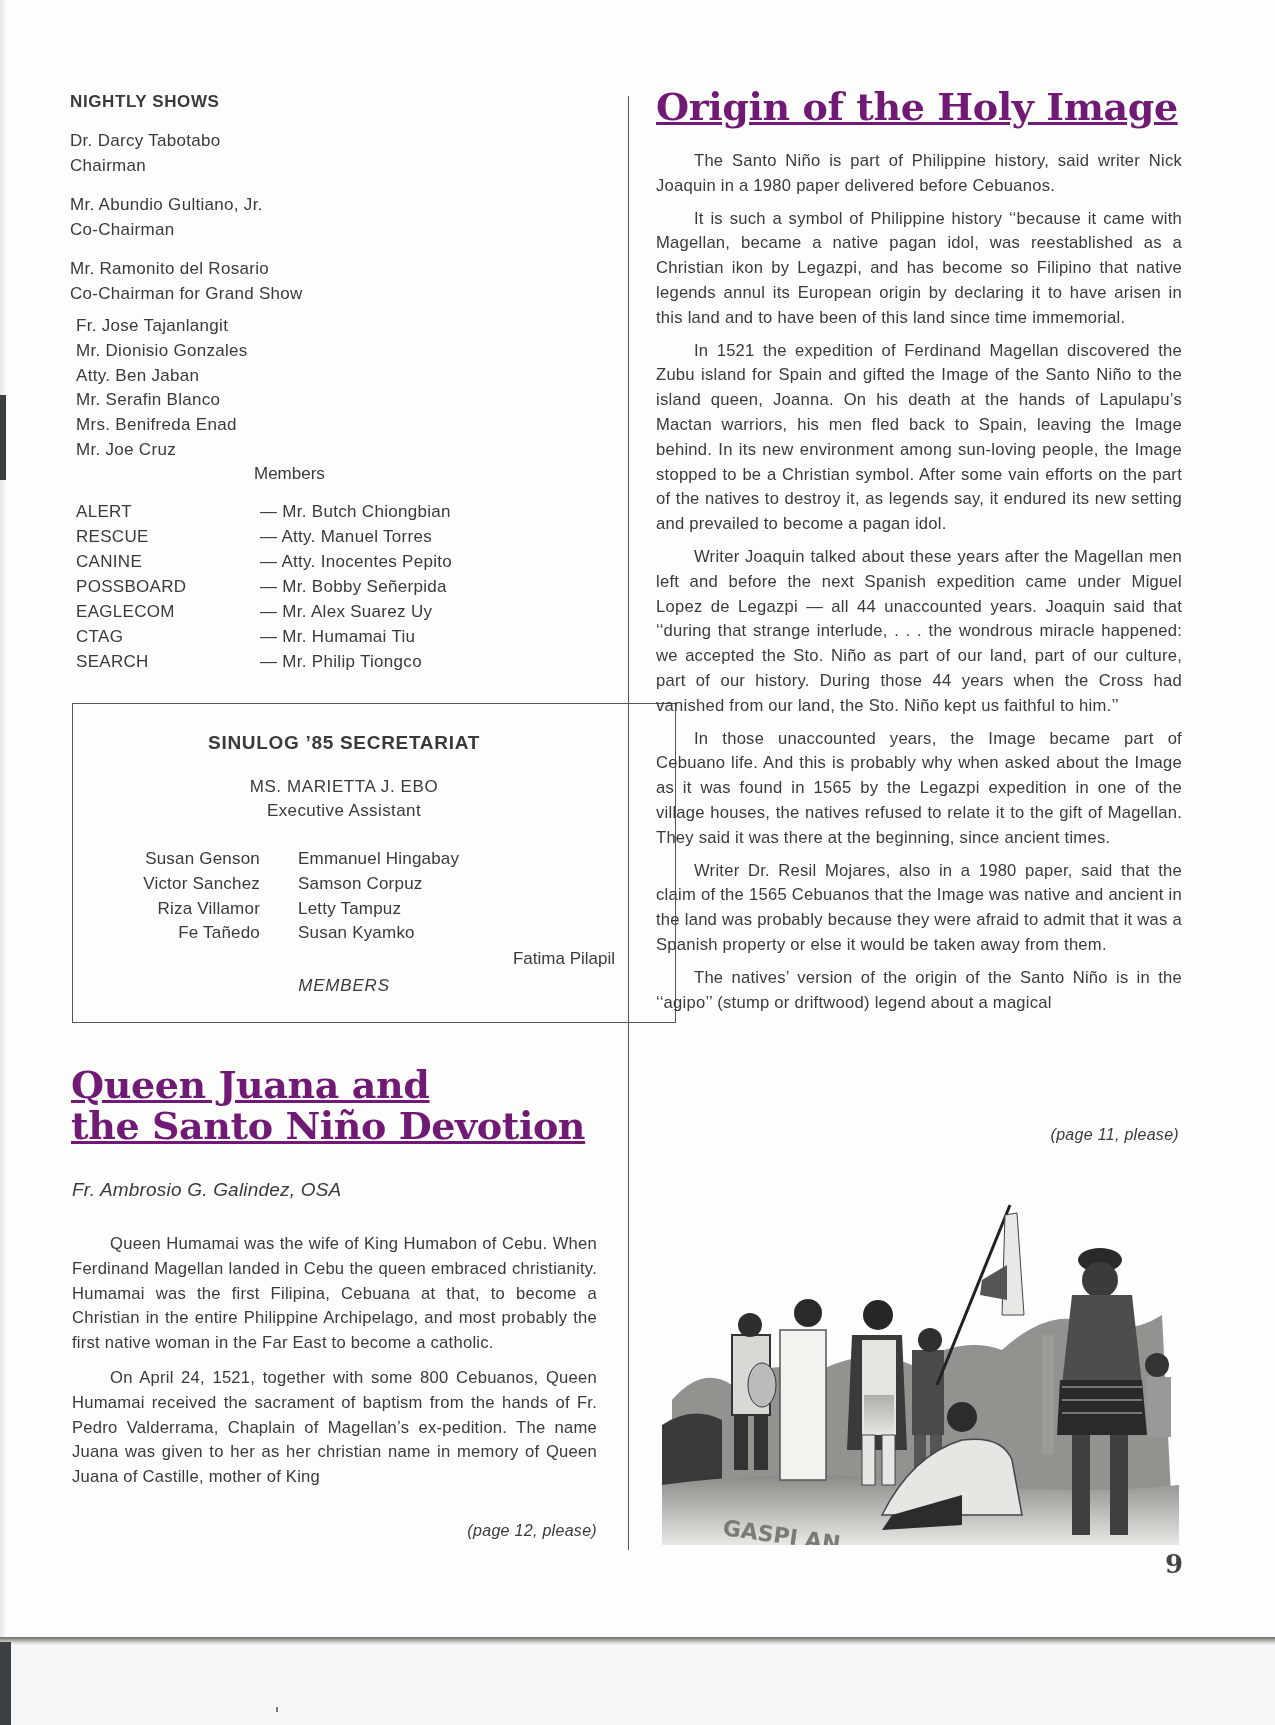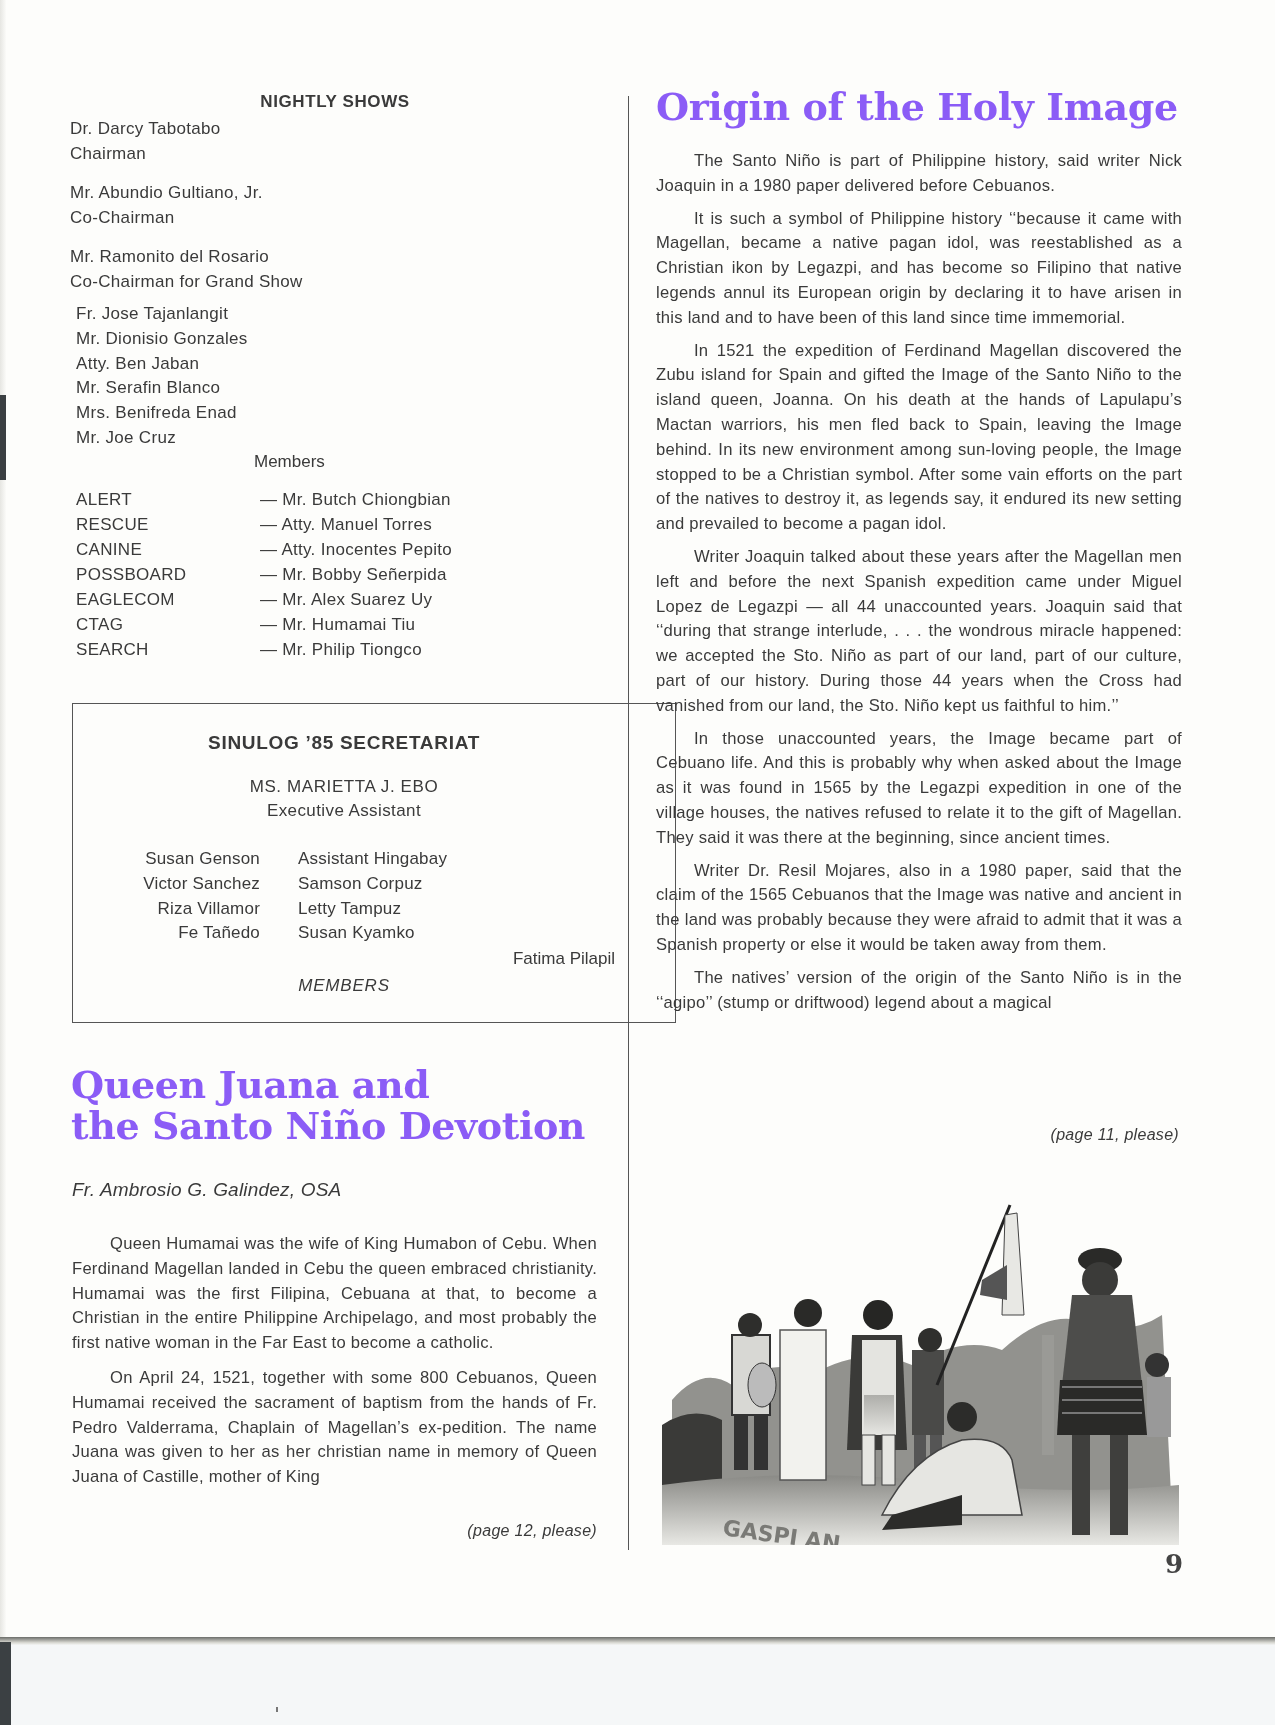--- a/index.html
+++ b/index.html
@@ -39,21 +39,21 @@
   .sec-role { position: absolute; left: 0; width: 100%; top: 97px; text-align: center; font-size: 17px; letter-spacing: 0.4px; padding-right: 60px; box-sizing: border-box; }
   .sec-grid { position: absolute; left: 0; top: 143px; width: 100%; }
   .sec-row { display: flex; font-size: 17px; line-height: 24.8px; letter-spacing: 0.2px; }
   .sec-row .l { width: 225px; text-align: right; padding-right: 38px; box-sizing: border-box; }
   .sec-row .r { text-align: left; }
   .sec-single { position: absolute; left: 0; width: 100%; top: 245px; text-align: right; font-size: 17px; padding-right: 60px; box-sizing: border-box; }
   .sec-members { position: absolute; left: 0; width: 100%; top: 272px; text-align: center; font-size: 17px; font-style: italic; letter-spacing: 0.8px; padding-right: 60px; box-sizing: border-box; }
 
   .article-title {
     font-family: "DejaVu Serif", "Liberation Serif", serif;
-    font-weight: bold; color: #8b5cf6; letter-spacing: -0.4px;
+    font-weight: bold; color: #701a75; letter-spacing: -0.4px; text-decoration: underline;
   }
   .queen-title { position: absolute; left: 71px; top: 1064px; font-size: 38px; line-height: 41px; width: 540px; }
   .origin-title { position: absolute; left: 656px; top: 85px; font-size: 38px; line-height: 44px; white-space: nowrap; }
 
   .byline { position: absolute; left: 72px; top: 1179px; font-size: 19px; font-style: italic; letter-spacing: 0.2px; }
 
   .prose p {
     margin: 0 0 8px 0; font-size: 16.6px; line-height: 24.8px;
     text-align: justify; text-indent: 38px; letter-spacing: 0.25px;
   }
@@ -81,21 +81,21 @@
 <div class="page-edge-mark"></div>
 <div class="page-bottom-shadow"></div>
 <div class="under-page"></div>
 <div class="under-page-left"></div>
 <div class="stray-dot" style="left:276px; top:1707px;"></div>
 
 <div class="col-divider"></div>
 
 <div class="col-left">
   <div>
-    <div class="sec-head" style="margin-bottom:4px;text-align:center;">NIGHTLY SHOWS</div>
+    <div class="sec-head" style="margin-bottom:16px;">NIGHTLY SHOWS</div>
     <div class="block">
       <div class="line">Dr. Darcy Tabotabo</div>
       <div class="line">Chairman</div>
     </div>
     <div class="block">
       <div class="line">Mr. Abundio Gultiano, Jr.</div>
       <div class="line">Co-Chairman</div>
     </div>
     <div class="block" style="margin-bottom:8px;">
       <div class="line">Mr. Ramonito del Rosario</div>
@@ -134,21 +134,21 @@
   </div>
 </div>
 
 <div class="secretariat-box">
   <div class="sec-title">SINULOG ’85 SECRETARIAT</div>
   <div class="sec-name">MS. MARIETTA J. EBO</div>
   <div class="sec-role">Executive Assistant</div>
   <div class="sec-grid">
     <div class="sec-row">
       <span class="l">Susan Genson</span>
-      <span class="r">Assistant Hingabay</span>
+      <span class="r">Emmanuel Hingabay</span>
     </div>
     <div class="sec-row">
       <span class="l">Victor Sanchez</span>
       <span class="r">Samson Corpuz</span>
     </div>
     <div class="sec-row">
       <span class="l">Riza Villamor</span>
       <span class="r">Letty Tampuz</span>
     </div>
     <div class="sec-row">

